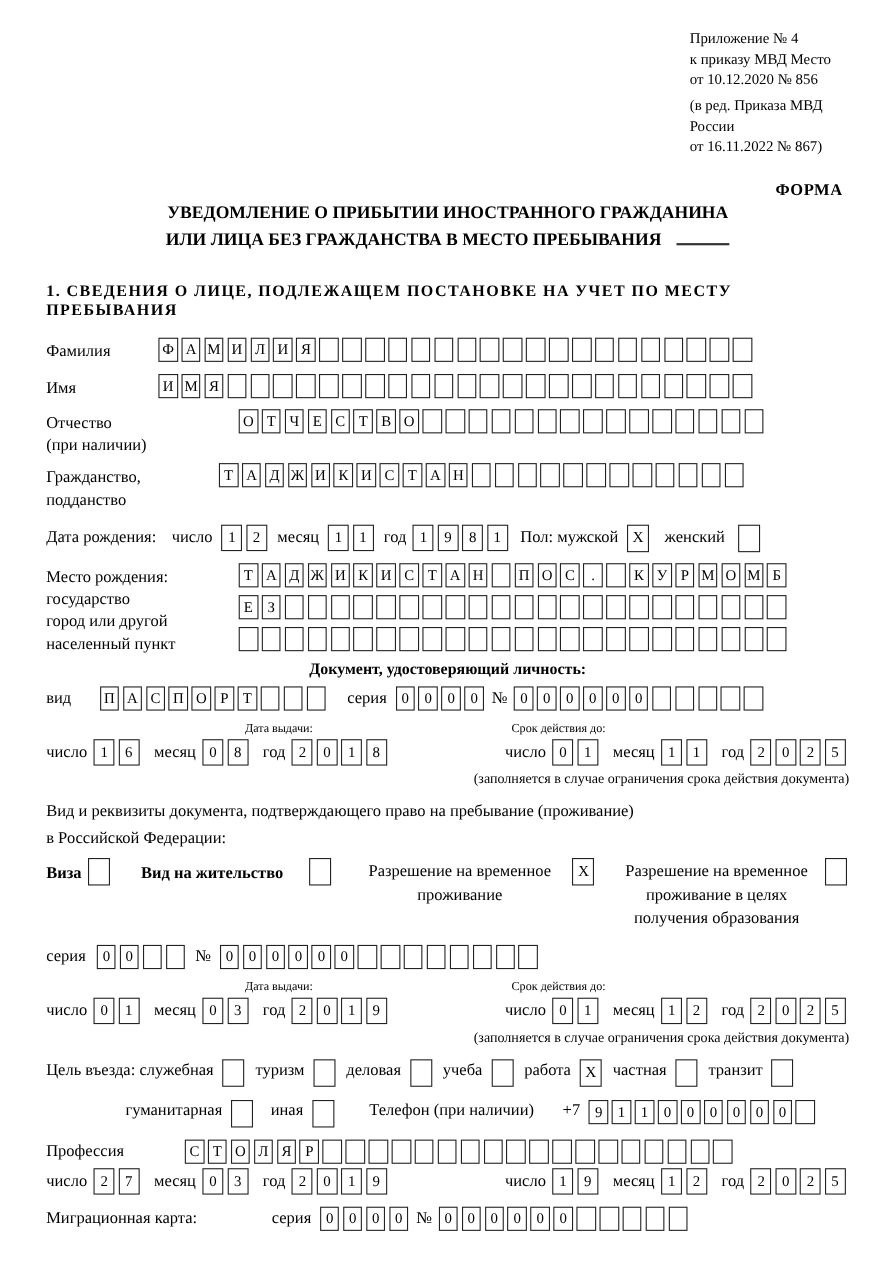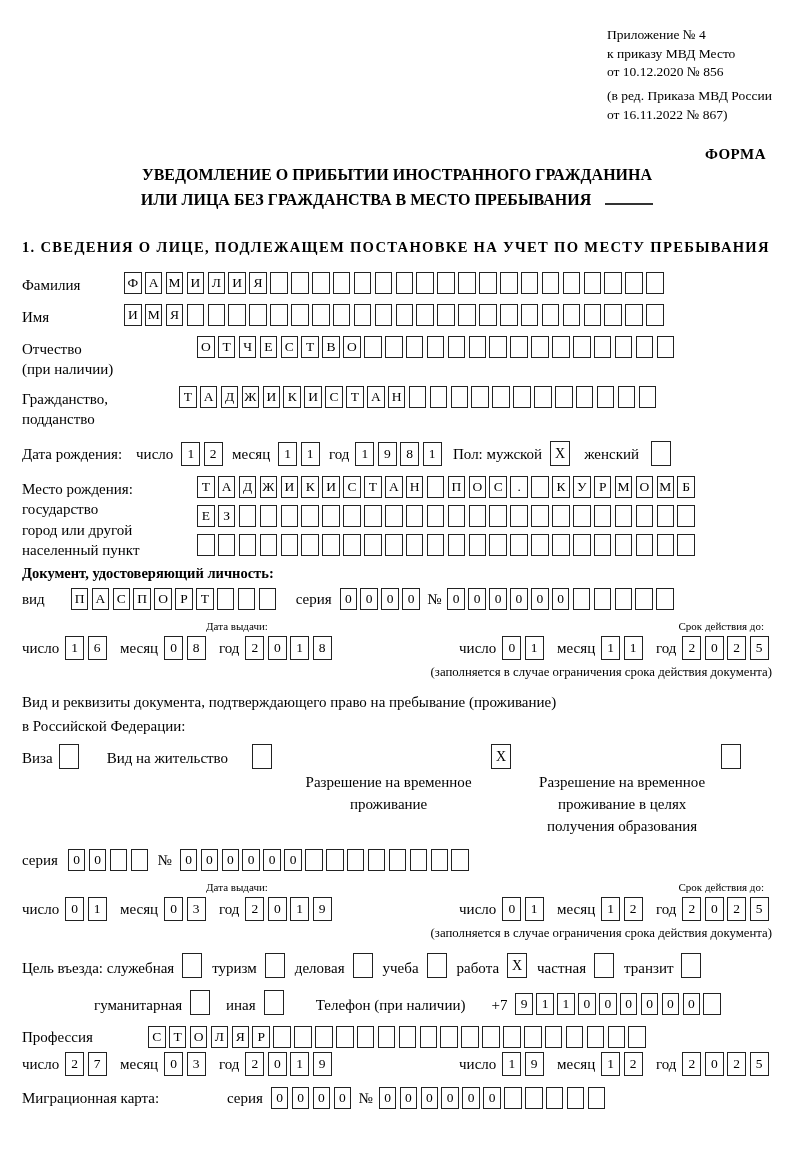--- a/index.html
+++ b/index.html
@@ -1,18 +1,18 @@
 <!DOCTYPE html>
 <html><head>
 <meta charset="utf-8">
 <style>
   * { box-sizing: border-box; }
   html,body { margin:0; padding:0; background:#fff; }
   body { width:800px; height:1163px; font-family:"Liberation Serif","DejaVu Serif",serif; color:#000; overflow:hidden; }
-  .page { width:800px; height:1163px; padding:26px 28px 0 22px; }
+  .page { width:800px; height:1163px; padding:26px 28px 0 42px; }
 
   
   .hdr-block { margin-left:585px; font-size:13.5px; line-height:1.38; }
   .hdr-block .gap { height:5px; }
   .form-label { text-align:right; font-weight:bold; font-size:15px; margin:22px 6px 0 0; letter-spacing:0.5px; }
 
   
   .title { text-align:center; font-weight:bold; font-size:16px; line-height:1.55; }
   .title-underline { display:inline-block; width:48px; border-bottom:2.5px solid #333; height:14px; margin-left:14px; }
   .section-heading { font-weight:bold; font-size:14.6px; margin-top:26px; letter-spacing:1.3px; }
@@ -23,44 +23,44 @@
   .cells { white-space:nowrap; display:inline-block; }
   .cell { display:inline-block; width:17.5px; height:22px; border:1.6px solid #222; margin-right:3.4px;
           text-align:center; font-size:13.5px; line-height:20px; vertical-align:middle; background:#fff; }
   .date .cell { width:19px; height:24px; line-height:22px; }
   .cbox .cell { width:20px; height:25px; line-height:23px; margin-right:0; font-size:14px; }
   .w-surname { width:102px; }
   .w-patr  { width:175px; }
   .w-citiz { width:157px; }
   .stack .cells { display:block; margin-bottom:7px; }
   .center-head { font-size:11px; }
-  .doc-heading { text-align:left; font-weight:bold; font-size:14.5px; margin-top:12px; }
+  .doc-heading { text-align:center; font-weight:bold; font-size:14.5px; margin-top:12px; }
 
   .dates-heads { display:flex; margin-top:10px; }
   .dates-heads .h-left { width:430px; text-align:center; }
-  .dates-heads .h-right { width:312px; text-align:right; margin-left:0; }
+  .dates-heads .h-right { width:312px; text-align:left; margin-left:0; }
   .dates-row { display:flex; align-items:center; margin-top:4px; }
   .dates-row .half { display:flex; align-items:center; }
   .dates-row .half.left { width:455px; }
   .dates-row .lbl { padding-top:0; }
   .dgroup { display:flex; align-items:center; }
   .dgroup .lbl { margin-right:6px; }
   .dgroup + .dgroup { margin-left:10px; }
   .note-right { text-align:right; font-size:12.8px; margin-top:5px; }
 
   .para { font-size:15px; line-height:1.6; margin-top:10px; }
 
   .chk-row { display:flex; align-items:flex-start; margin-top:6px; }
   .chk-item { display:flex; align-items:flex-start; margin-right:14px; }
-  .chk-item .lbl { margin-right:10px; padding-top:4px; }
-  .chk-center { text-align:center; font-size:15px; line-height:1.45; padding-top:2px; margin-right:10px;margin-top:26px; }
+  .chk-item .lbl { margin-right:10px; padding-top:4px;font-weight:bold; }
+  .chk-center { text-align:center; font-size:15px; line-height:1.45; padding-top:2px; margin-right:10px; }
   .wrap150 { width:185px; }
   .wrap175 { width:178px; }
 
-  .purpose-row { display:flex; align-items:flex-end; margin-top:12px; }
+  .purpose-row { display:flex; align-items:flex-start; margin-top:12px; }
   .purpose-row .lbl { padding-top:0; margin-right:8px; }
   .purpose-row .cbox { margin-right:10px; }
 </style>
 </head>
 <body>
 
 <div class="page">
 
   <div class="hdr-block">
     <div>Приложение № 4</div>

